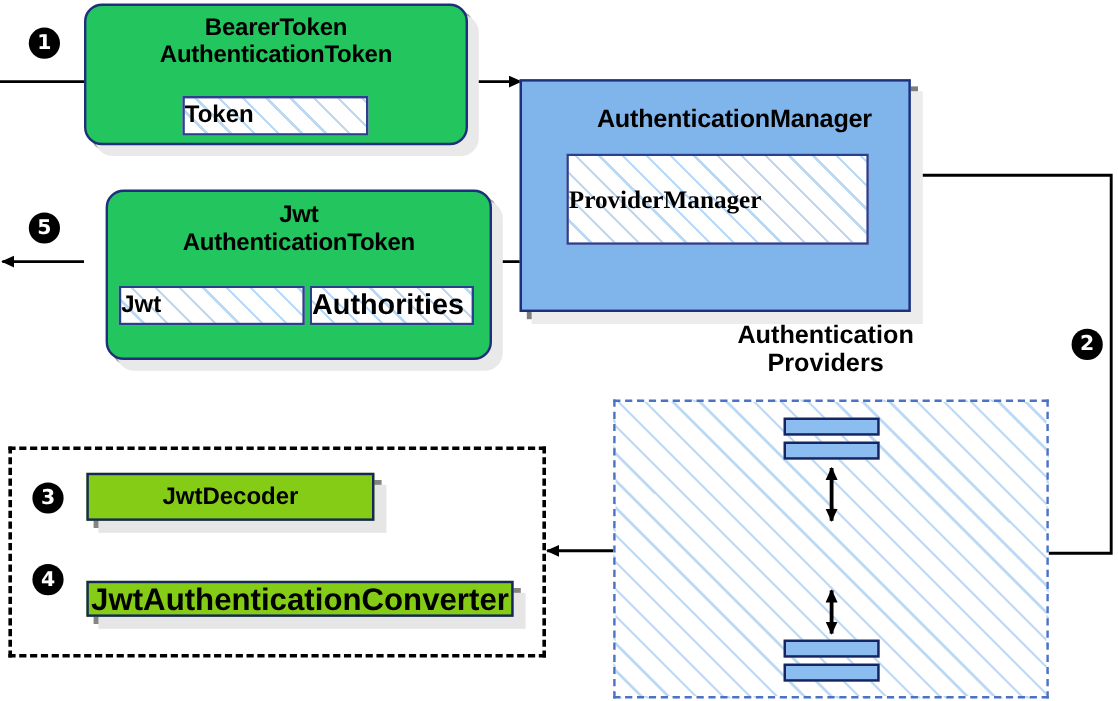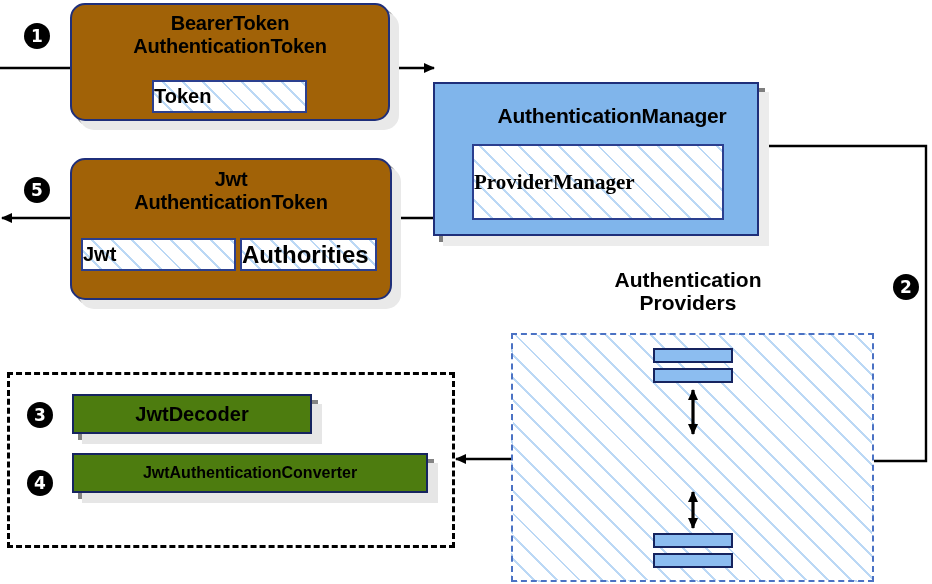--- a/index.html
+++ b/index.html
@@ -8,21 +8,21 @@
     font-family:"Liberation Sans","DejaVu Sans",sans-serif;
     overflow:hidden;position:relative;
   }
   #stage{position:absolute;left:0;top:0;width:932px;height:584px;}
   svg.layer{position:absolute;left:0;top:0;width:932px;height:584px;overflow:visible;}
   #svg-back{z-index:1;}
   .node{position:absolute;box-sizing:border-box;z-index:20;}
 
   
   .card-round{
-    background:#a16207;border:2px solid #1F2F7A;border-radius:15px;
+    background:#22c55e;border:2px solid #1F2F7A;border-radius:15px;
     box-shadow:9px 9px 0 0 #E9E9E9, 5px 5px 0 0 #9A9A9A;
   }
   .card-title{
     color:#000;font-weight:bold;font-size:20px;line-height:23px;
     text-align:center;letter-spacing:-0.2px;
   }
   
   .card-square{
     background:#80B5EB;border:2px solid #1F2F7A;
     box-shadow:10px 10px 0 0 #ECECEC, 6px 6px 0 0 #7E7E7E;
@@ -34,21 +34,21 @@
     background-image:repeating-linear-gradient(45deg,
         rgba(0,0,0,0) 0px, rgba(0,0,0,0) 12px,
         #BBD8F5 12px, #BBD8F5 14px);
     display:flex;align-items:center;justify-content:flex-start;
     color:#000;font-weight:bold;
   }
   
   .bar{background:#8CBDF0;border:2px solid #16245F;box-sizing:border-box;}
   
   .card-flat{
-    background:#4d7c0f;border:2px solid #16245F;box-sizing:border-box;
+    background:#84cc16;border:2px solid #16245F;box-sizing:border-box;
     display:flex;align-items:center;justify-content:center;
     color:#000;font-weight:bold;
     box-shadow:10px 10px 0 0 #E6E6E6, 6px 6px 0 0 #848484;
   }
   
   .group-dashed-blue{
     border:2px dashed #4B72C4;box-sizing:border-box;
     background-color:#FFFFFF;
     background-image:repeating-linear-gradient(45deg,
         rgba(0,0,0,0) 0px, rgba(0,0,0,0) 14px,
@@ -116,42 +116,42 @@
     <line x1="693" y1="492" x2="693" y2="528" stroke="#000" stroke-width="3.2" marker-start="url(#ah-start)" marker-end="url(#ah)"></line>
   </svg>
 
 
   <div class="node group-dashed-black" style="left:7px;top:372px;width:448px;height:176px;"></div>
 
   <div class="node card-flat" style="left:72px;top:394px;width:240px;height:40px;font-size:20px;">
     <span>JwtDecoder</span>
   </div>
 
-  <div class="node card-flat" style="left:72px;top:453px;width:356px;height:40px;font-size:16px;">
+  <div class="node card-flat" style="left:72px;top:484px;width:356px;height:30px;font-size:26px;">
     <span>JwtAuthenticationConverter</span>
   </div>
 
-  <div class="node card-square" style="left:433px;top:82px;width:326px;height:154px;padding-left:32px;">
+  <div class="node card-square" style="left:433px;top:66px;width:326px;height:194px;padding-left:32px;">
     <div class="card-title" style="margin-top:20px;font-size:21px;">AuthenticationManager</div>
     <div class="hatch-white" style="position:absolute;left:37px;top:60px;width:252px;height:76px;font-size:21px;font-family:Liberation Serif, serif;">
       <span>ProviderManager</span>
     </div>
   </div>
 
   <div class="node card-round" style="left:70px;top:3px;width:320px;height:118px;">
     <div class="card-title" style="margin-top:7px;">
       <div>BearerToken</div>
       <div>AuthenticationToken</div>
     </div>
     <div class="hatch-white" style="position:absolute;left:80px;top:75px;width:155px;height:33px;font-size:20px;">
       <span>Token</span>
     </div>
   </div>
 
-  <div class="node card-round" style="left:70px;top:158px;width:322px;height:142px;">
+  <div class="node card-round" style="left:88px;top:158px;width:322px;height:142px;">
     <div class="card-title" style="margin-top:8px;">
       <div>Jwt</div>
       <div>AuthenticationToken</div>
     </div>
     <div class="hatch-white" style="position:absolute;left:9px;top:78px;width:155px;height:33px;font-size:20px;">
       <span>Jwt</span>
     </div>
     <div class="hatch-white" style="position:absolute;left:168px;top:78px;width:137px;height:33px;font-size:24px;">
       <span>Authorities</span>
     </div>

